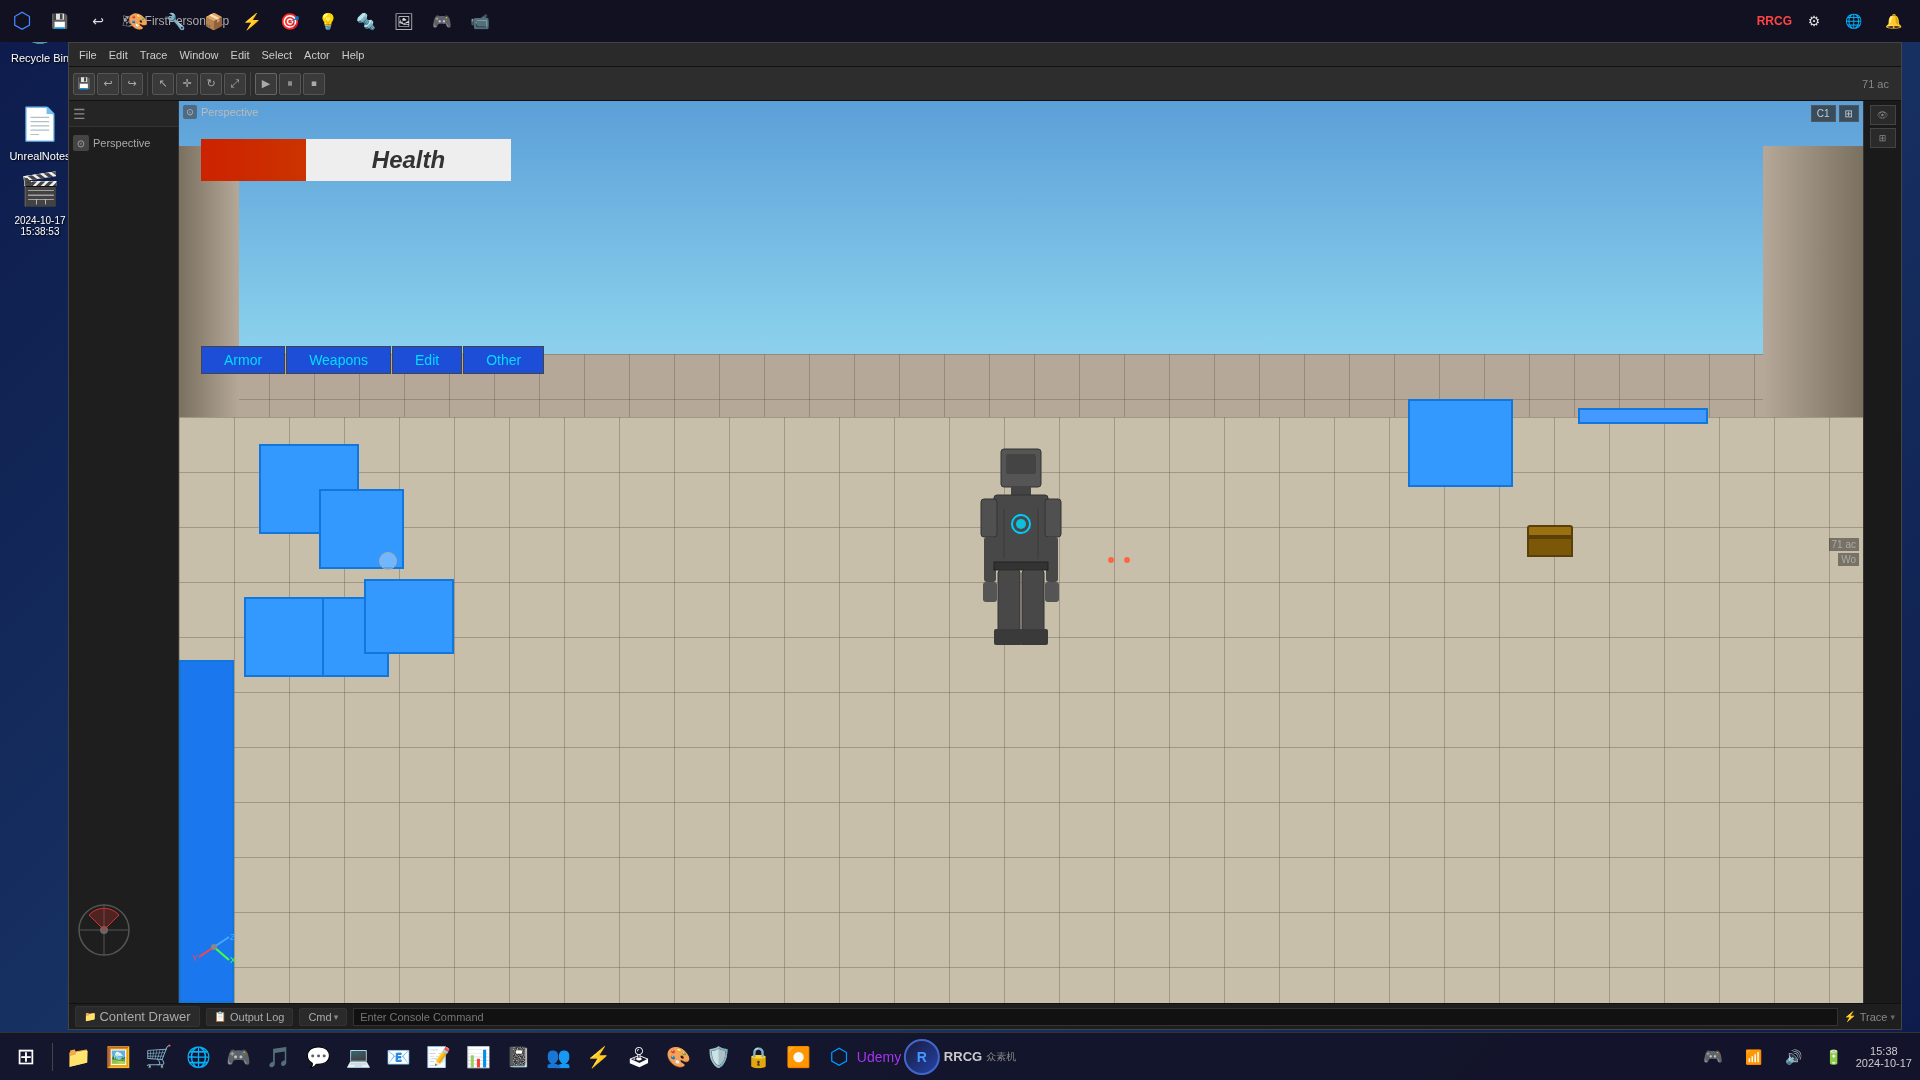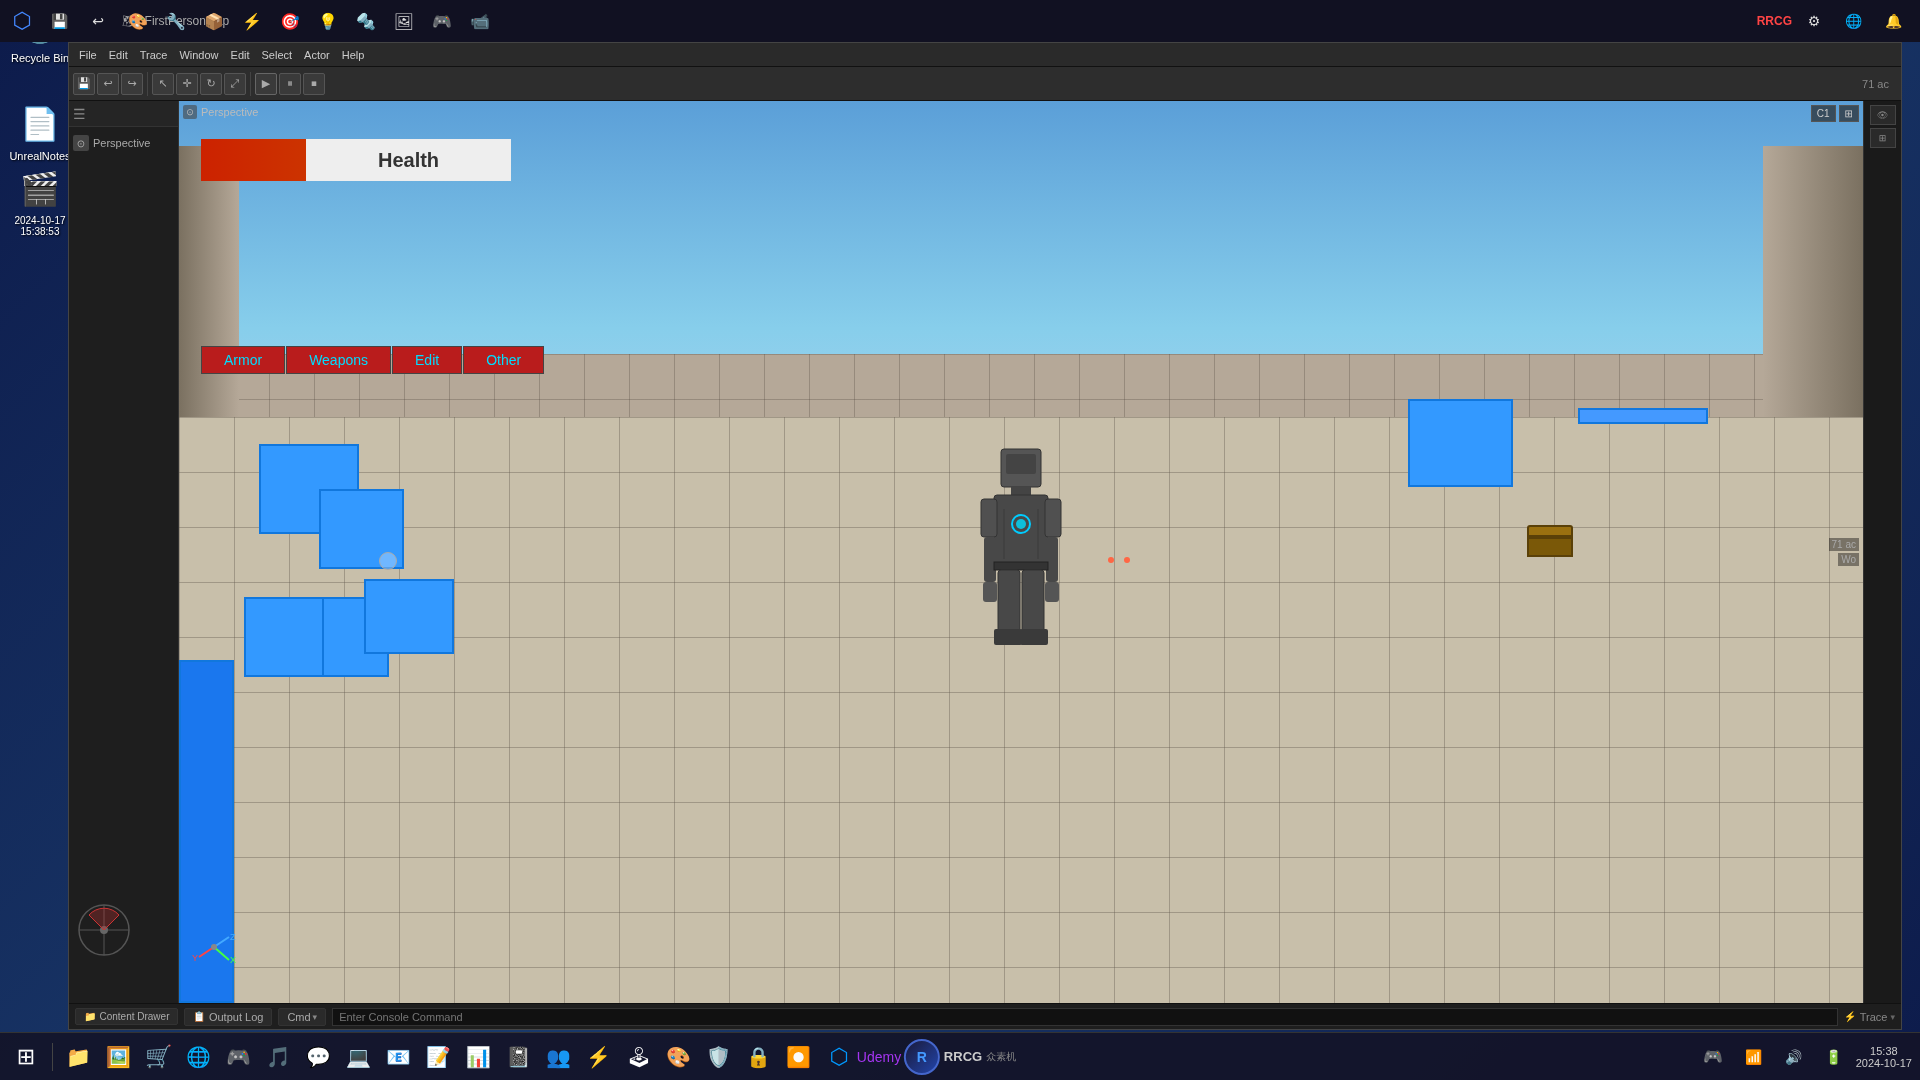--- a/index.html
+++ b/index.html
@@ -212,35 +212,36 @@
     .vp-health-white {
       flex: 1;
       height: 100%;
       background: #eee;
       display: flex;
       align-items: center;
       justify-content: center;
     }
     .vp-health-text {
       color: #333;
-      font-size: 20px;
+      font-size: 24px;
       font-weight: bold;
+      font-style: italic;
     }
 
     
     .vp-inv-tabs {
       position: absolute;
       top: 245px;
       left: 22px;
       display: flex;
       gap: 1px;
     }
     .vp-tab {
       padding: 5px 22px;
-      background: #b91c1c;
+      background: #1d4ed8;
       border: 1px solid #444;
       color: #00ddff;
       font-size: 14px;
       cursor: pointer;
     }
 
     
     .vp-chest {
       position: absolute;
       right: 290px;
@@ -514,21 +515,21 @@
 
       <div style="width:38px;background:#1a1a1a;border-left:1px solid #333;flex-shrink:0;display:flex;flex-direction:column;align-items:center;padding-top:4px;gap:3px;">
         <div style="width:26px;height:20px;background:#2a2a2a;border:1px solid #444;display:flex;align-items:center;justify-content:center;cursor:pointer;font-size:9px;color:#888;">👁</div>
         <div style="width:26px;height:20px;background:#2a2a2a;border:1px solid #444;display:flex;align-items:center;justify-content:center;cursor:pointer;font-size:9px;color:#888;">⊞</div>
       </div>
     </div>
 
     <div style="background:#1e1e1e;height:26px;display:flex;align-items:center;padding:0 6px;gap:6px;border-top:1px solid #111;flex-shrink:0;">
       <div style="display:flex;align-items:center;gap:3px;background:#2a2a2a;border:1px solid #333;padding:2px 8px;cursor:pointer;border-radius:2px;">
         <span style="font-size:10px;">📁</span>
-        <span style="color:#aaa;font-size:10px;">Content Drawer</span>
+        <span style="color:#aaa;font-size:13px;">Content Drawer</span>
       </div>
       <div style="display:flex;align-items:center;gap:3px;background:#2a2a2a;border:1px solid #333;padding:2px 8px;cursor:pointer;border-radius:2px;">
         <span style="font-size:10px;">📋</span>
         <span style="color:#aaa;font-size:11px;">Output Log</span>
       </div>
       <div style="display:flex;align-items:center;gap:2px;background:#2a2a2a;border:1px solid #333;padding:2px 8px;cursor:pointer;border-radius:2px;">
         <span style="color:#aaa;font-size:11px;">Cmd</span>
         <span style="color:#888;font-size:9px;">▾</span>
       </div>
       <input type="text" style="flex: 1 1 0%; background: rgb(17, 17, 17); border: 1px solid rgb(51, 51, 51); color: rgb(102, 102, 102); font-size: 11px; padding: 2px 6px; height: 18px; outline: none;" placeholder="Enter Console Command">

